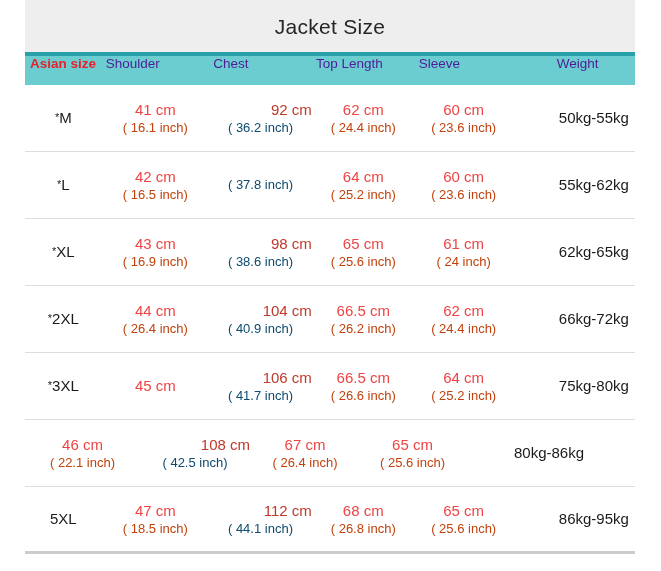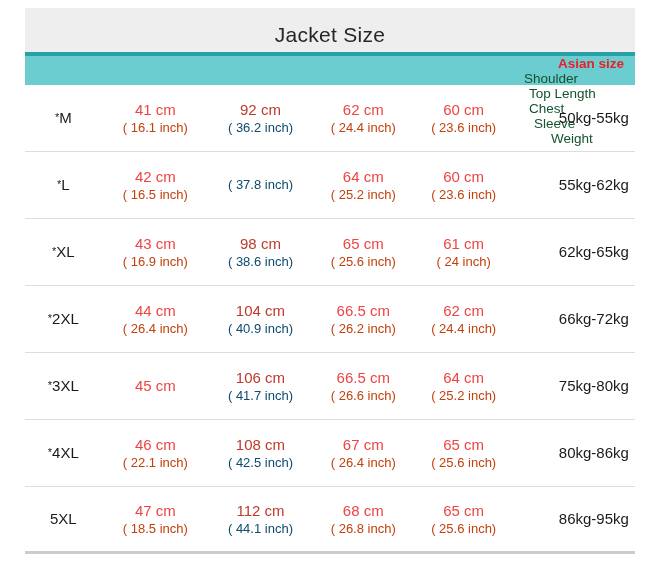--- a/index.html
+++ b/index.html
@@ -23,45 +23,43 @@
   .title-band {
     position: absolute;
     left: 25px;
     top: 0px;
     width: 610px;
     height: 52px;
     background: #eeeeee;
     display: flex;
     align-items: center;
     justify-content: center;
-    margin-top: 8px;
   }
   .title-text {
     font-size: 21px;
     color: #262626;
     letter-spacing: 0.3px;
     line-height: 1;
   }
   
   .header-row {
     position: absolute;
     left: 25px;
     top: 52px;
     width: 610px;
     height: 33px;
     background: #6ccdd1;
     border-top: 4px solid #27a0a8;
     box-sizing: border-box;
     display: flex;
-    align-items: flex-end;
-    flex-direction: column;
+    align-items: flex-start;
   }
   .hcell {
     font-size: 13.5px;
-    color: #14532d;
+    color: #4c1d95;
     box-sizing: border-box;
     padding-left: 4px;
     white-space: nowrap;
   }
   .hcell.size {
     color: #e8202a;
     font-weight: bold;
     padding-left: 5px;
   }
   
@@ -106,42 +104,42 @@
   .val-cm {
     font-size: 15px;
     color: #ef4444;
     white-space: nowrap;
   }
   .val-in {
     font-size: 13px;
     color: #c2410c;
     white-space: nowrap;
   }
-  .cell.chest .val-cm { color: #c0392b; }
+  .cell.chest .val-cm { color: #c0392b; text-align: right; }
   .cell.chest .val-in { color: #0c4a6e; }
   .weight-val {
     font-size: 15px;
     color: #1a1a1a;
     white-space: nowrap;
   }
 </style>
 </head>
 <body>
 
 <div class="size-chart">
 
   <div class="title-band">
     <div class="title-text">Jacket Size</div>
   </div>
 
   <div class="header-row">
     <div class="hcell size c-size">Asian size</div>
     <div class="hcell c-shoulder">Shoulder</div>
+    <div class="hcell c-chest">Chest</div>
     <div class="hcell c-toplen">Top Length</div>
-    <div class="hcell c-chest">Chest</div>
     <div class="hcell c-sleeve">Sleeve</div>
     <div class="hcell c-weight">Weight</div>
   </div>
 
   <div class="rows" id="rows-container">
       <div class="row">
         <div class="cell c-size"><span class="size-label"><span class="star">*</span>M</span></div>
         <div class="cell c-shoulder">
           <div class="val-cm">41 cm</div>
           <div class="val-in">( 16.1 inch)</div>
@@ -242,21 +240,20 @@
         </div>
         <div class="cell c-sleeve">
           <div class="val-cm">64 cm</div>
           <div class="val-in">( 25.2 inch)</div>
         </div>
         <div class="cell c-weight">
           <div class="weight-val">75kg-80kg</div>
         </div>
       </div>
       <div class="row">
-        <div class="cell c-size"><span class="size-label"><span class="star">*</span>4XL</span></div>
         <div class="cell c-shoulder">
           <div class="val-cm">46 cm</div>
           <div class="val-in">( 22.1 inch)</div>
         </div>
         <div class="cell c-chest chest">
           <div class="val-cm">108 cm</div>
           <div class="val-in">( 42.5 inch)</div>
         </div>
         <div class="cell c-toplen">
           <div class="val-cm">67 cm</div>

